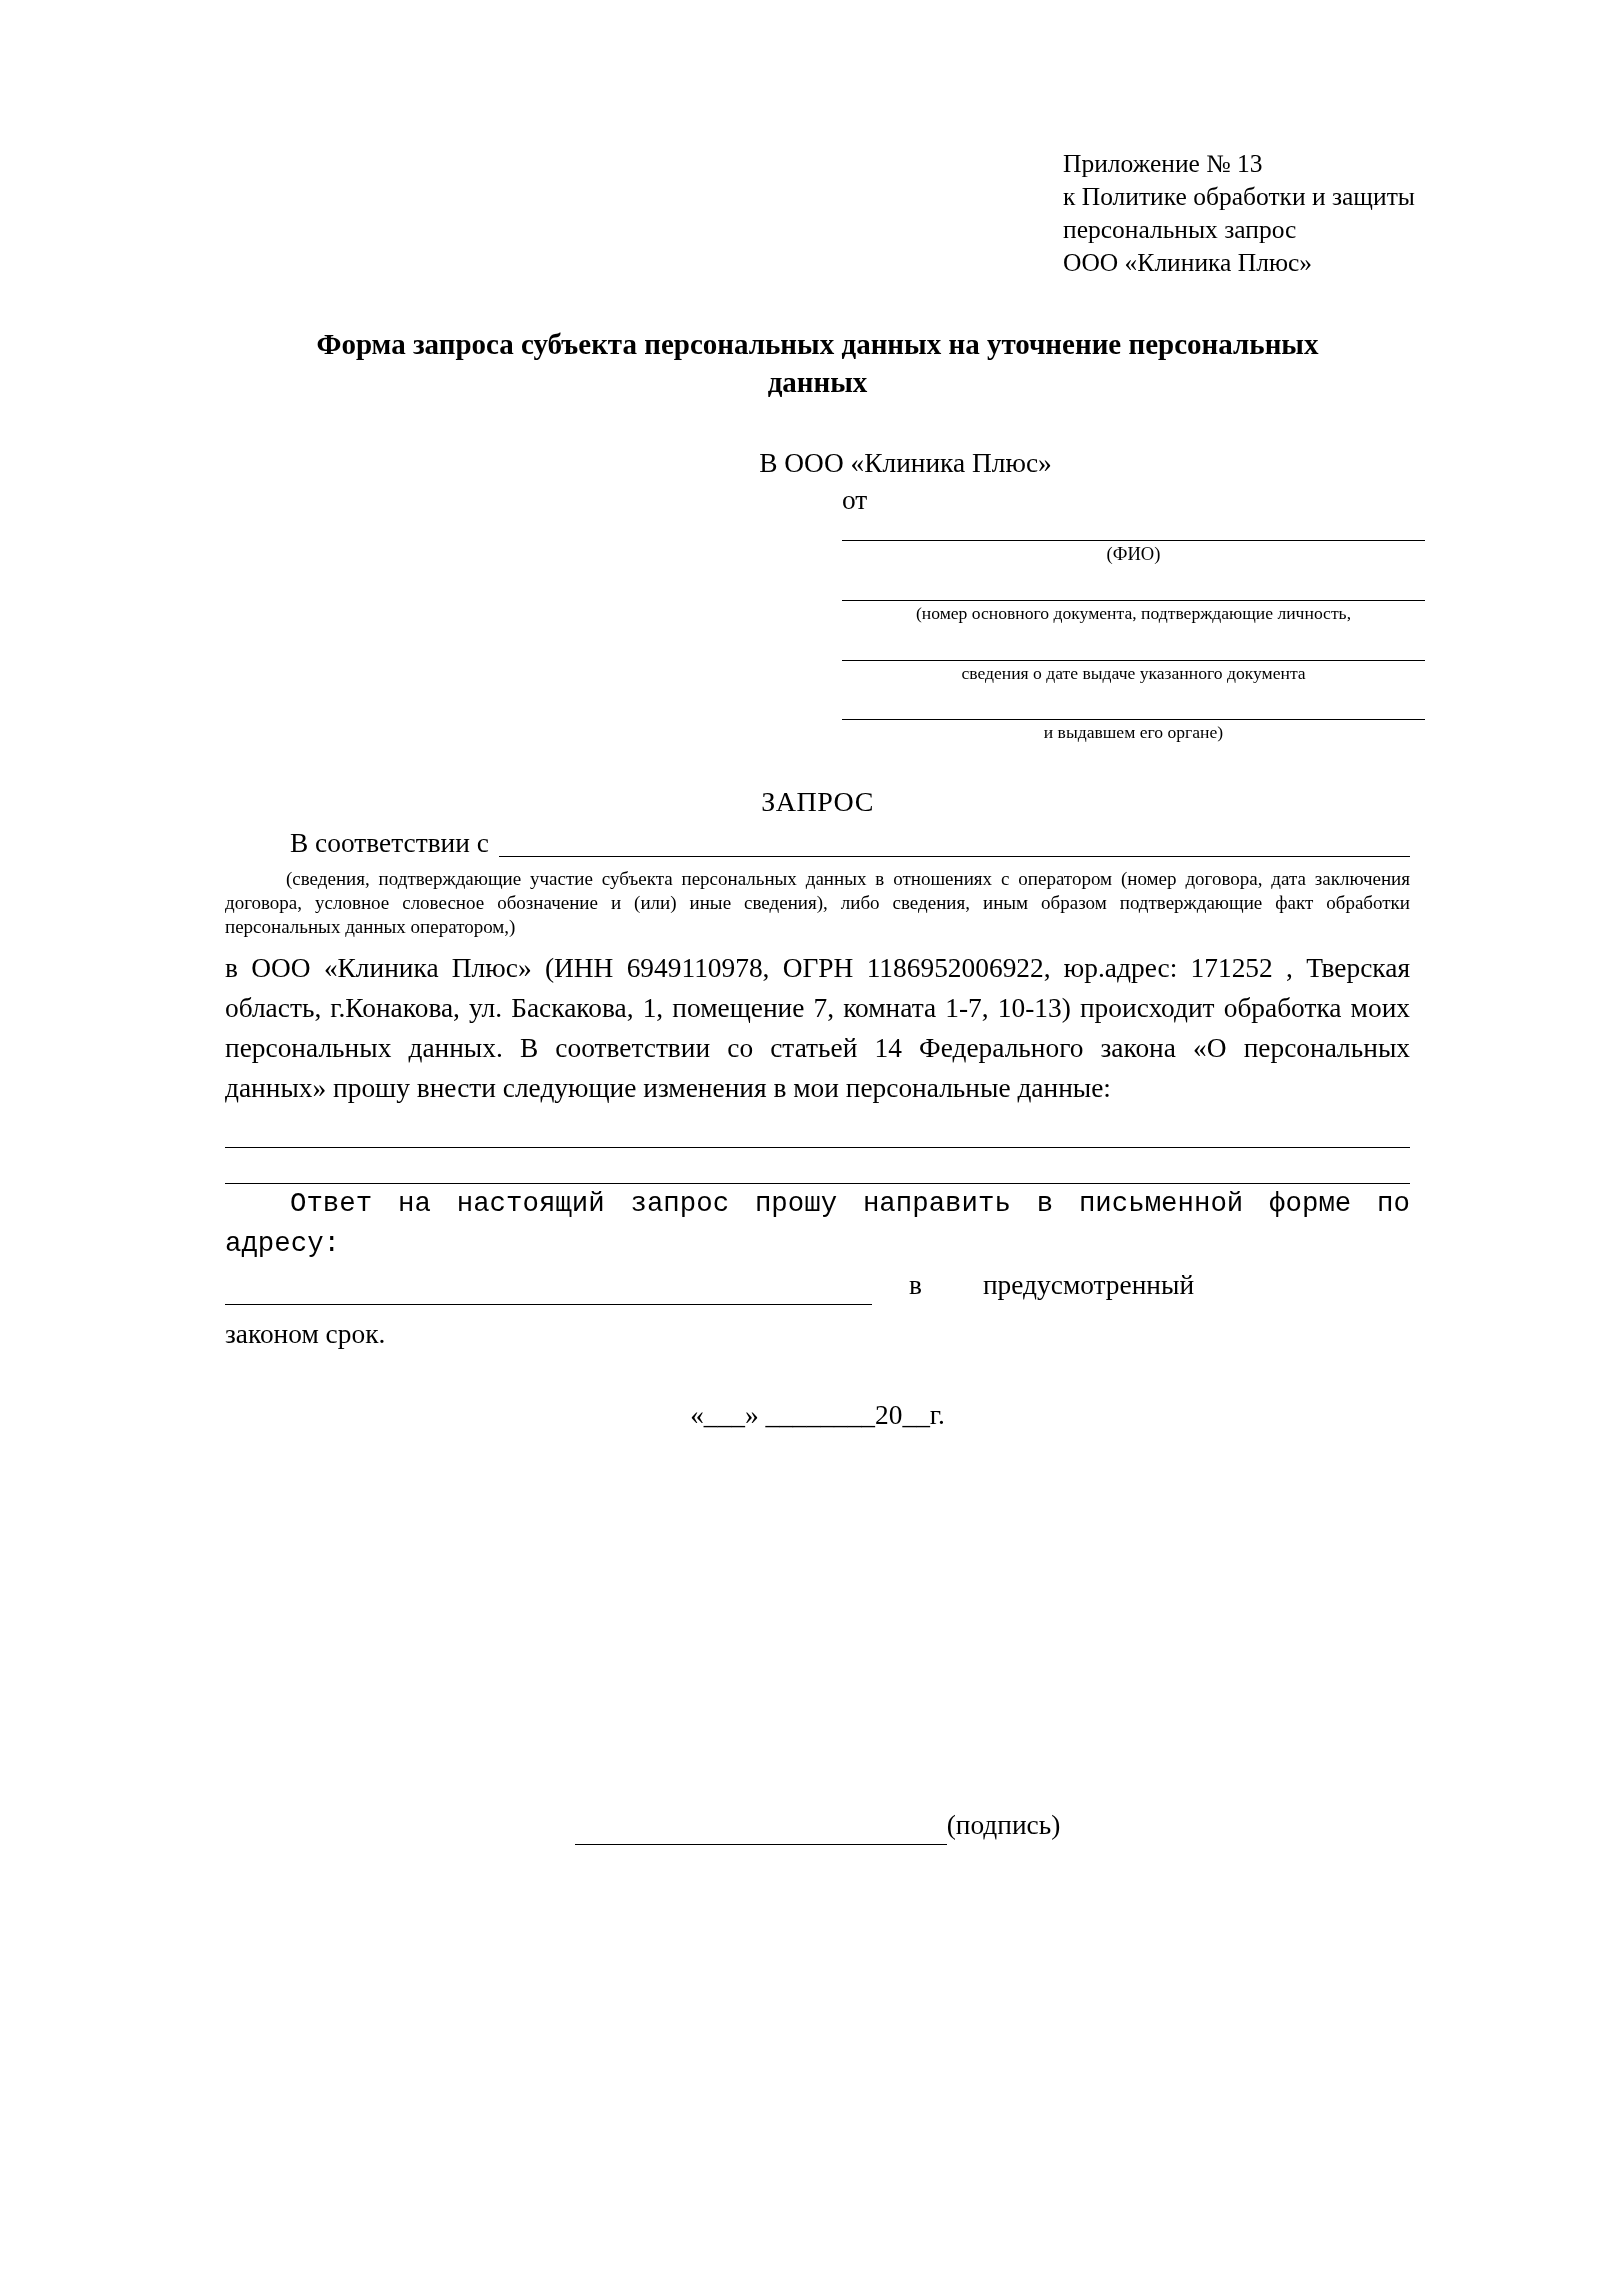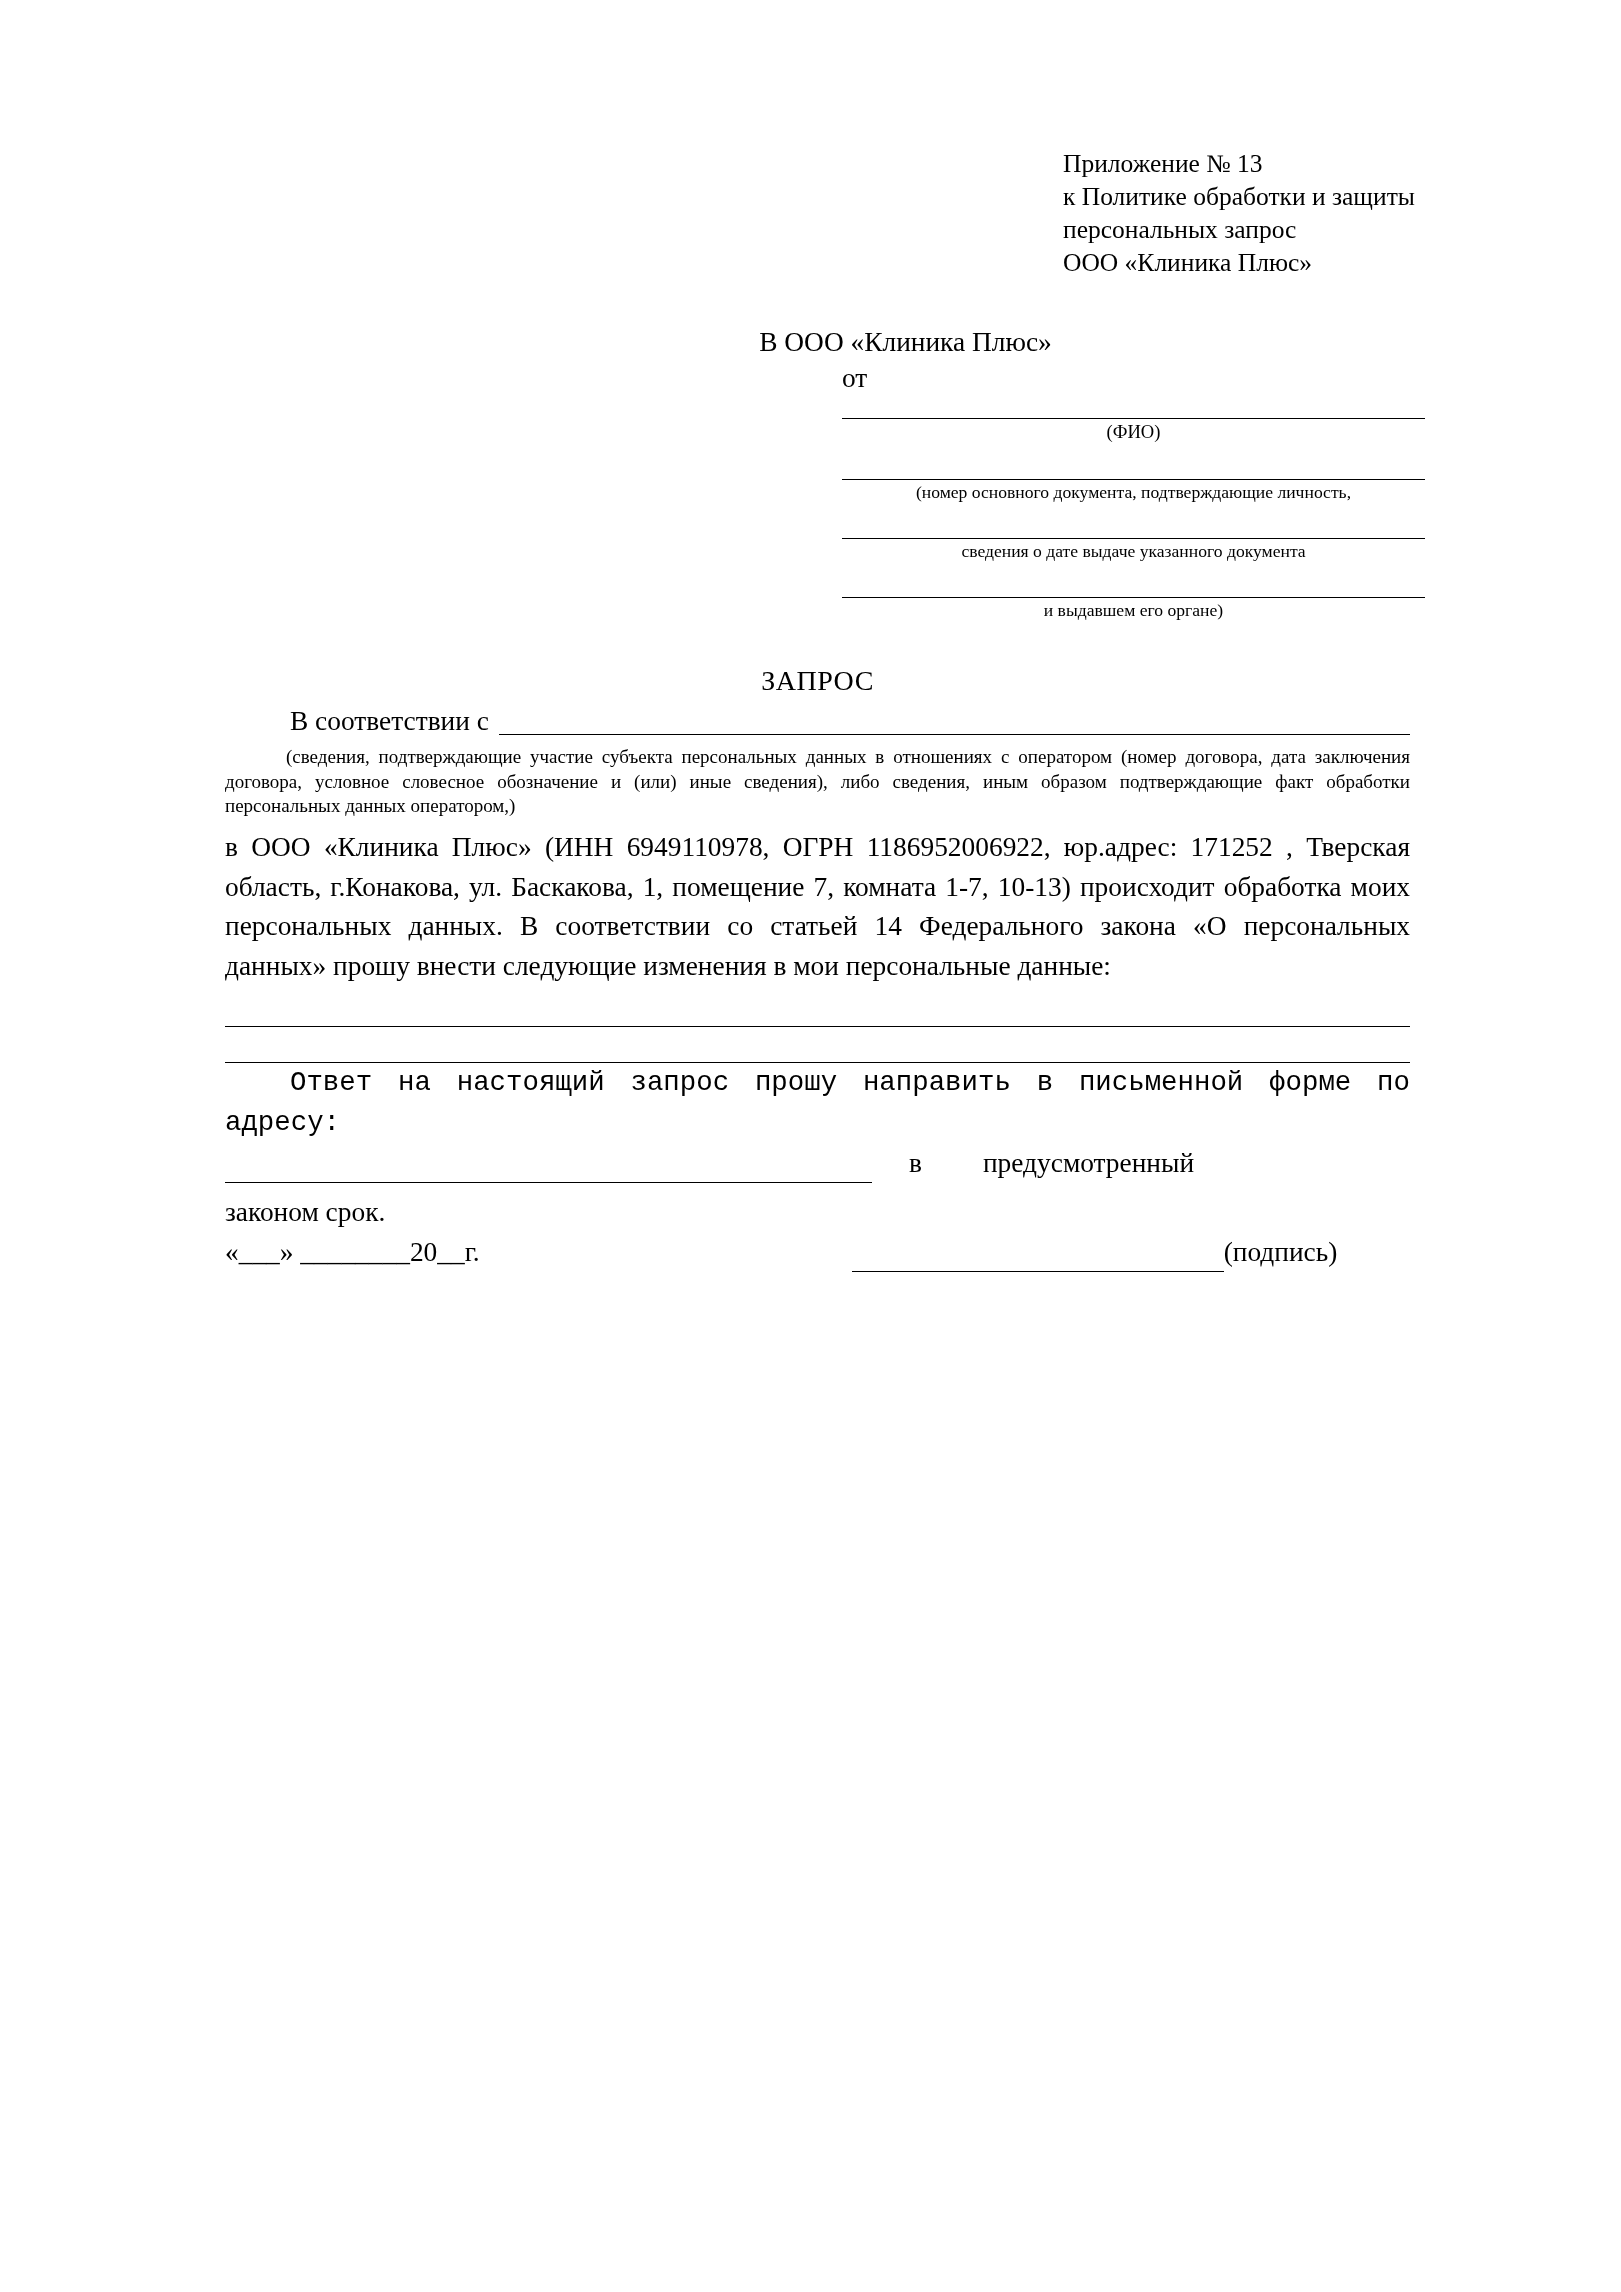--- a/index.html
+++ b/index.html
@@ -149,21 +149,23 @@
     border-bottom: 1.6px solid #000;
     height: 27.4px;
     width: 647px;
   }
   .answer-row .sp-a { display:inline-block; width: 37px; }
   .answer-row .sp-b { display:inline-block; width: 61px; }
 
   .sign-row {
     display: flex;
     align-items: center;
-    font-size: 27.4px;
+    margin-top: 41px;
+    font-size: 27.4px;
+    flex-direction: column;
   }
   .sign-left {
     white-space: nowrap;
   }
   .sign-spacer { flex: 0 0 372px; }
   .sign-right {
     white-space: nowrap;
   }
   .ul-short {
     display: inline-block;
@@ -177,20 +179,21 @@
 
 <div class="page">
 
   <div class="header-block">
     <div>Приложение № 13</div>
     <div>к Политике обработки и защиты</div>
     <div>персональных запрос</div>
     <div>ООО «Клиника Плюс»</div>
   </div>
 
+  <div class="doc-title">Форма запроса субъекта персональных данных на уточнение персональных данных</div>
 
   <div class="addressee">
     <div class="to-line">В ООО «Клиника Плюс»</div>
     <div class="from-line">от</div>
   </div>
 
   <div class="fill-block">
     <div class="fill-rule"></div>
     <div class="fill-caption">(ФИО)</div>
     <div class="fill-gap"></div>

